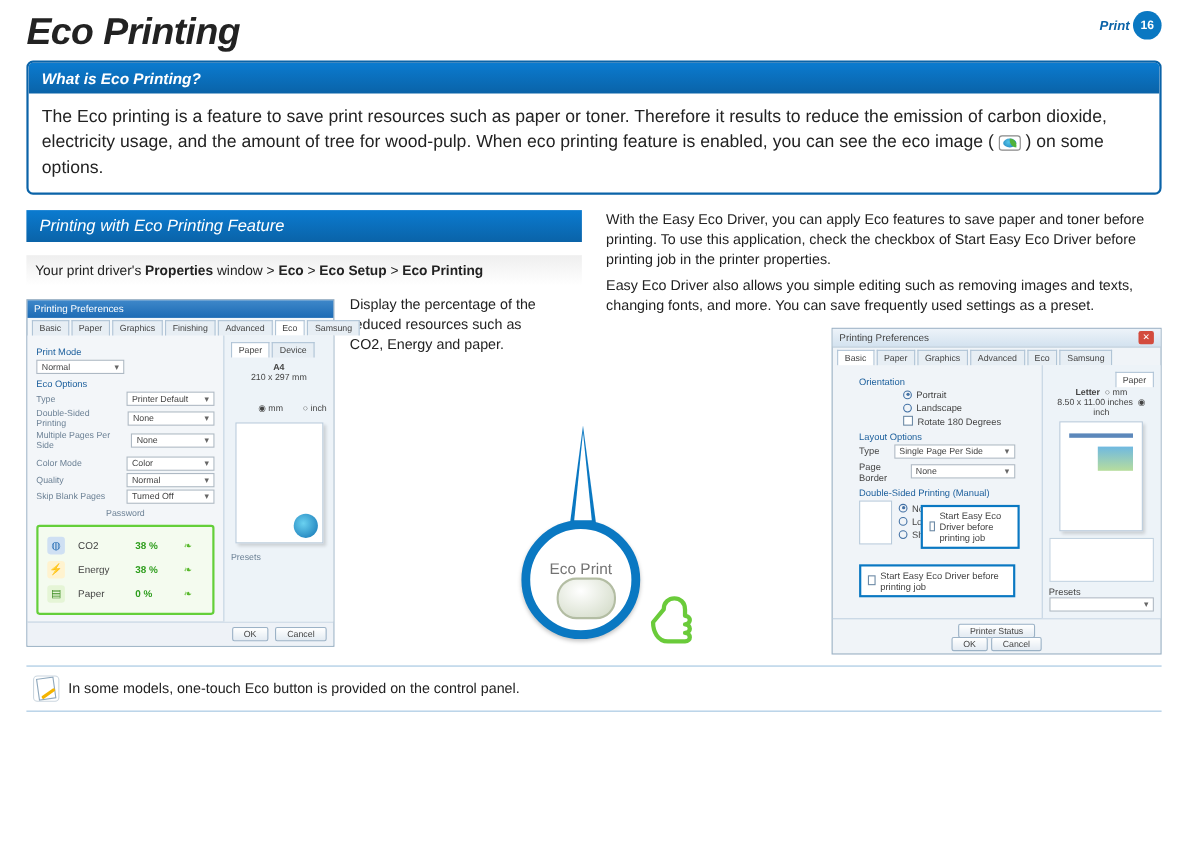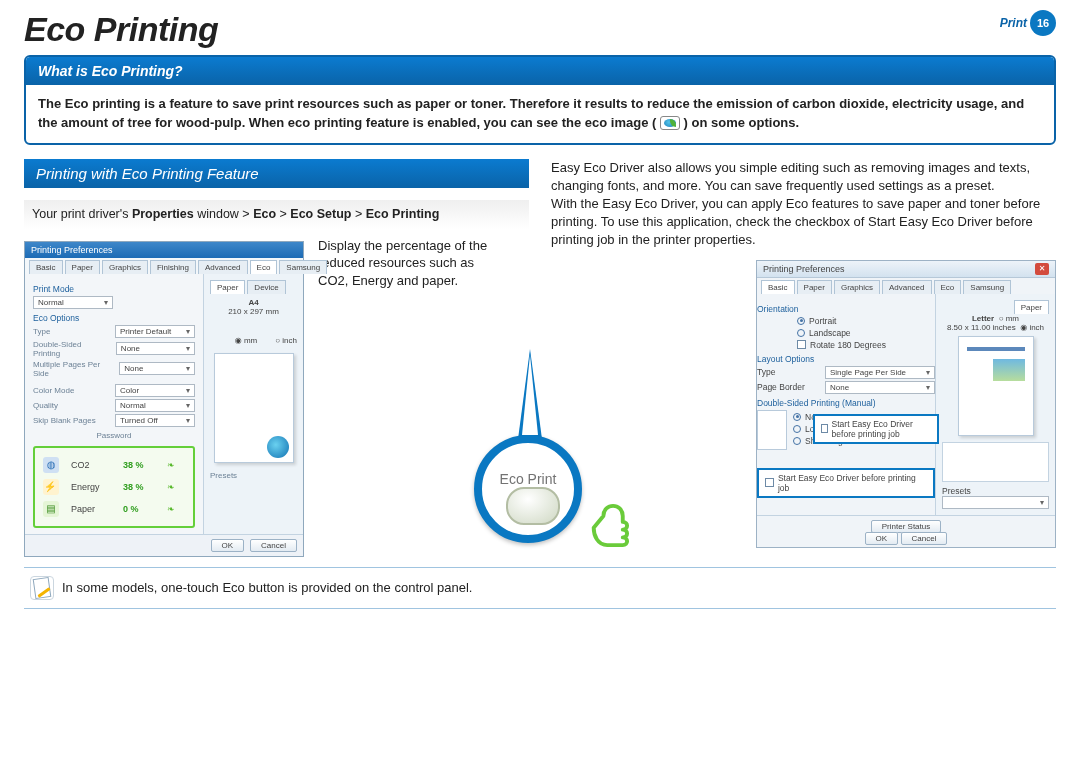--- a/index.html
+++ b/index.html
@@ -43,22 +43,21 @@
   }
   .box-frame {
     border: 2px solid #0a63a8;
     border-radius: 6px;
     overflow: hidden;
     margin-bottom: 14px;
   }
   .box-body {
     padding: 10px 12px;
     line-height: 1.45;
-    font-size: 13px;
-    font-weight: bold;
+    font-size: 16px;
   }
   .eco-mini-icon {
     display: inline-block;
     width: 20px; height: 14px;
     background: #fff;
     border-radius: 3px;
     border: 1px solid #888;
     position: relative;
     vertical-align: middle;
   }
@@ -218,21 +217,21 @@
   }
   .shot2 .bar2 {
     background: linear-gradient(#edf3f9, #d3e2ef);
     padding: 2px 6px; font-size: 9px;
     display:flex; align-items:center; justify-content:space-between;
     border-bottom:1px solid #b6c8d8;
   }
   .bar2 .close{ width:14px; height:12px; background:#d34b3d; border-radius:2px; color:#fff; font-size:8px; display:inline-flex; align-items:center; justify-content:center;}
   .shot2 .tabs2 { display:flex; gap:2px; padding:2px 4px 0; }
   .shot2 .body2 { display:flex; }
-  .shot2 .left2 { flex:1; padding:6px 0; }
+  .shot2 .left2 { flex:1; padding:6px 24px; }
   .shot2 .right2 { width:120px; border-left:1px solid #c3d3e1; padding:6px; background:#edf3f8;}
   .radio-row{ display:flex; align-items:center; gap:4px; margin:2px 0; }
   .radio{ width:8px; height:8px; border:1px solid #4472a5; border-radius:50%; position:relative;}
   .radio.checked::after{ content:""; position:absolute; inset:1.5px; background:#4472a5; border-radius:50%;}
   .chk{ width:9px; height:9px; border:1px solid #6d8aa6; background:#fff; display:inline-block;}
   .thumb-doc{
     width:76px; height:100px; background:#fff; border:1px solid #b8cadb; margin:4px auto; position:relative;
     box-shadow: 2px 2px 3px rgba(0,0,0,0.15);
   }
   .thumb-doc::before{ content:""; position:absolute; top:10px; left:8px; right:8px; height:4px; background:#5c88bb;}
@@ -407,22 +406,22 @@
         </div>
         <div class="finger-icon">
           <svg viewBox="0 0 64 64">
             <path d="M20 30 c0-14 20-14 20 0 v6 c6 0 6 8 0 8 c6 0 6 8 0 8 c6 0 6 8 0 8 H24 c-10 0 -14-10 -14-18 z" fill="#fff" stroke="#6acb3a" stroke-width="4" stroke-linejoin="round"></path>
           </svg>
         </div>
       </div>
     </div>
 
     <div class="col">
+      <p style="line-height:1.4; margin-bottom:6px;">With the Easy Eco Driver, you can apply Eco features to save paper and toner before printing. To use this application, check the checkbox of Start Easy Eco Driver before printing job in the printer properties.</p>
       <p style="line-height:1.4;">Easy Eco Driver also allows you simple editing such as removing images and texts, changing fonts, and more. You can save frequently used settings as a preset.</p>
-      <p style="line-height:1.4; margin-bottom:6px;">With the Easy Eco Driver, you can apply Eco features to save paper and toner before printing. To use this application, check the checkbox of Start Easy Eco Driver before printing job in the printer properties.</p>
 
       <div class="shot2" style="width:300px; margin-left:auto;">
         <div class="bar2">
           <span>Printing Preferences</span>
           <span class="close">✕</span>
         </div>
         <div class="tabs2">
           <span class="shot-tab active">Basic</span>
           <span class="shot-tab">Paper</span>
           <span class="shot-tab">Graphics</span>

